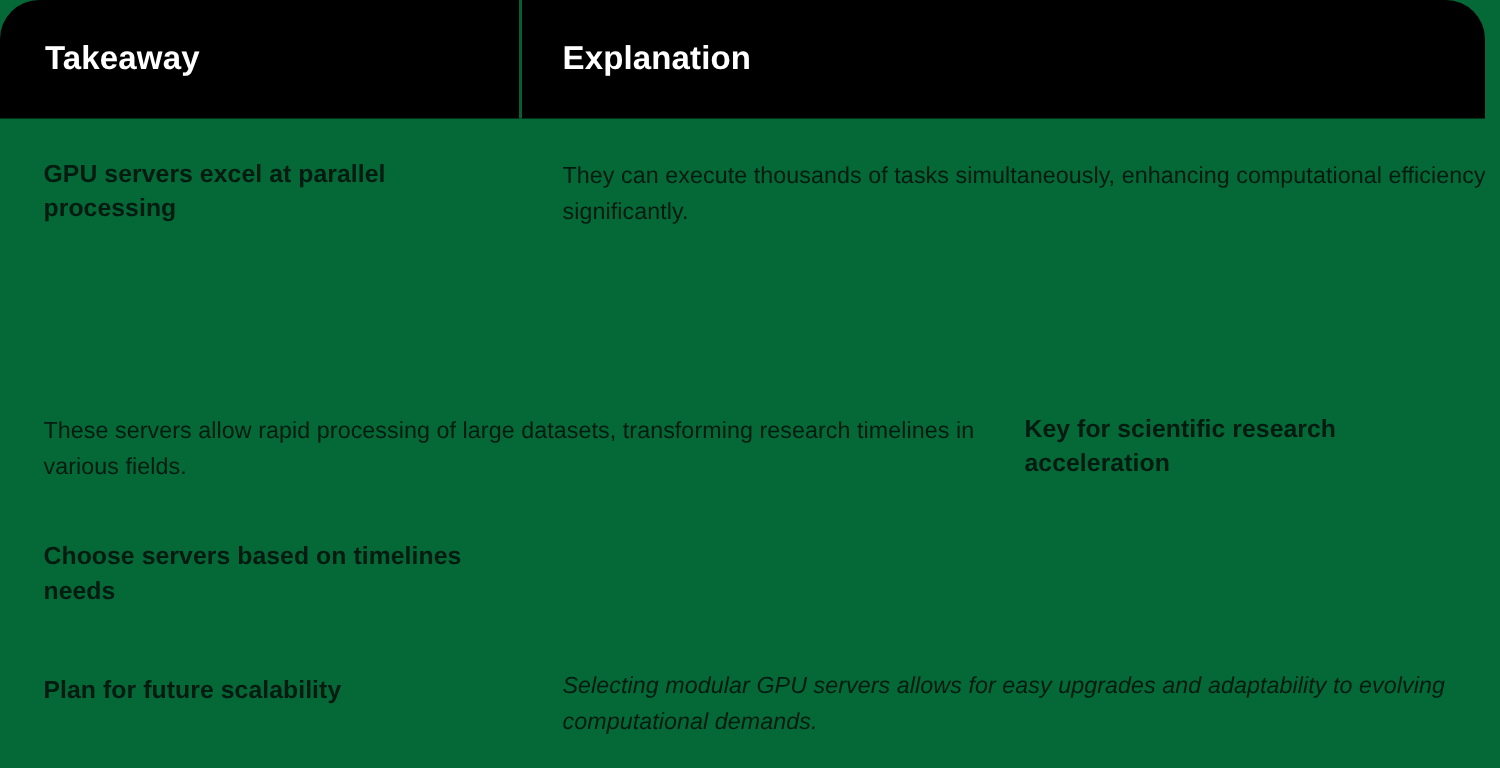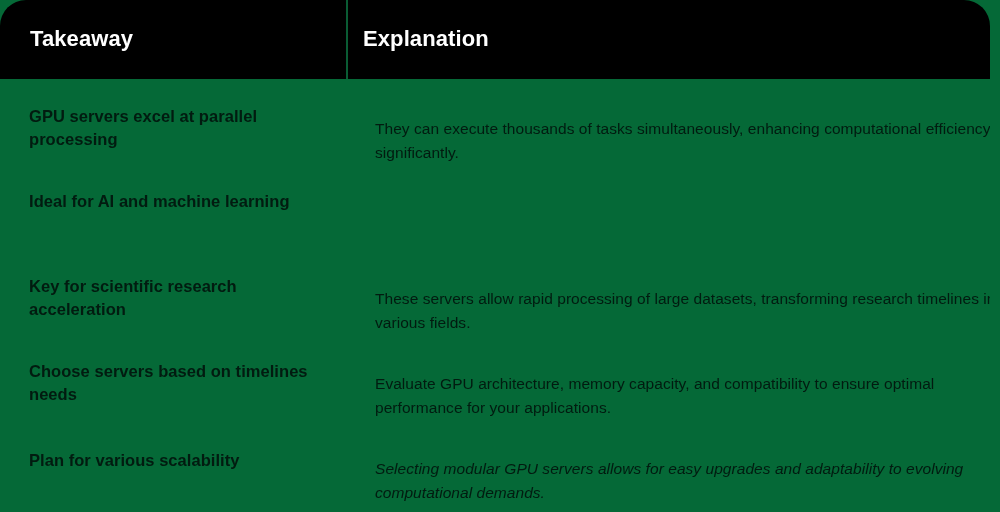--- a/index.html
+++ b/index.html
@@ -42,21 +42,21 @@
     align-items: center;
     height: 100%;
     box-sizing: border-box;
   }
   .header-cell.col-takeaway {
     width: 346px;
     padding-left: 30px;
   }
   .header-cell.col-explanation {
     flex: 1;
-    padding-left: 17px;
+    padding-left: 29px;
   }
   .header-divider {
     position: absolute;
     left: 346px;
     top: 0;
     width: 2px;
     height: 79px;
     background: #0a5c34;
   }
   .header-label {
@@ -93,21 +93,20 @@
   .cell.col-takeaway {
     width: 346px;
     padding-left: 29px;
     padding-right: 18px;
     padding-top: 26px;
   }
   .cell.col-explanation {
     flex: 1;
     padding-left: 29px;
     padding-top: 27px;
-    margin-top: 11px;
   }
   .row:last-child .cell.col-takeaway {
     padding-top: 30px;
   }
   .row:last-child .cell.col-explanation {
     padding-top: 27px;
     font-style: italic;
   }
 
   .takeaway-text {
@@ -155,46 +154,40 @@
     <div class="row">
       <div class="cell col-takeaway">
         <span class="takeaway-text">GPU servers excel at parallel processing</span>
       </div>
       <div class="cell col-explanation">
         <span class="explanation-text">They can execute thousands of tasks simultaneously, enhancing computational efficiency significantly.</span>
       </div>
     </div>
 
     <div class="row">
-      <div class="cell col-takeaway">
-        <span class="takeaway-text">Ideal for AI and machine learning</span>
-      </div>
     </div>
 
     <div class="row">
+      <div class="cell col-explanation">
+        <span class="explanation-text">These servers allow rapid processing of large datasets, transforming research timelines in various fields.</span>
+      </div>
       <div class="cell col-takeaway">
         <span class="takeaway-text">Key for scientific research acceleration</span>
-      </div>
-      <div class="cell col-explanation">
-        <span class="explanation-text">These servers allow rapid processing of large datasets, transforming research timelines in various fields.</span>
       </div>
     </div>
 
     <div class="row">
       <div class="cell col-takeaway">
         <span class="takeaway-text">Choose servers based on timelines needs</span>
       </div>
-      <div class="cell col-explanation">
-        <span class="explanation-text">Evaluate GPU architecture, memory capacity, and compatibility to ensure optimal performance for your applications.</span>
-      </div>
     </div>
 
     <div class="row">
       <div class="cell col-takeaway">
-        <span class="takeaway-text">Plan for various scalability</span>
+        <span class="takeaway-text">Plan for future scalability</span>
       </div>
       <div class="cell col-explanation">
         <span class="explanation-text">Selecting modular GPU servers allows for easy upgrades and adaptability to evolving computational demands.</span>
       </div>
     </div>
 
   </div>
 
   <div class="right-edge"></div>
 

